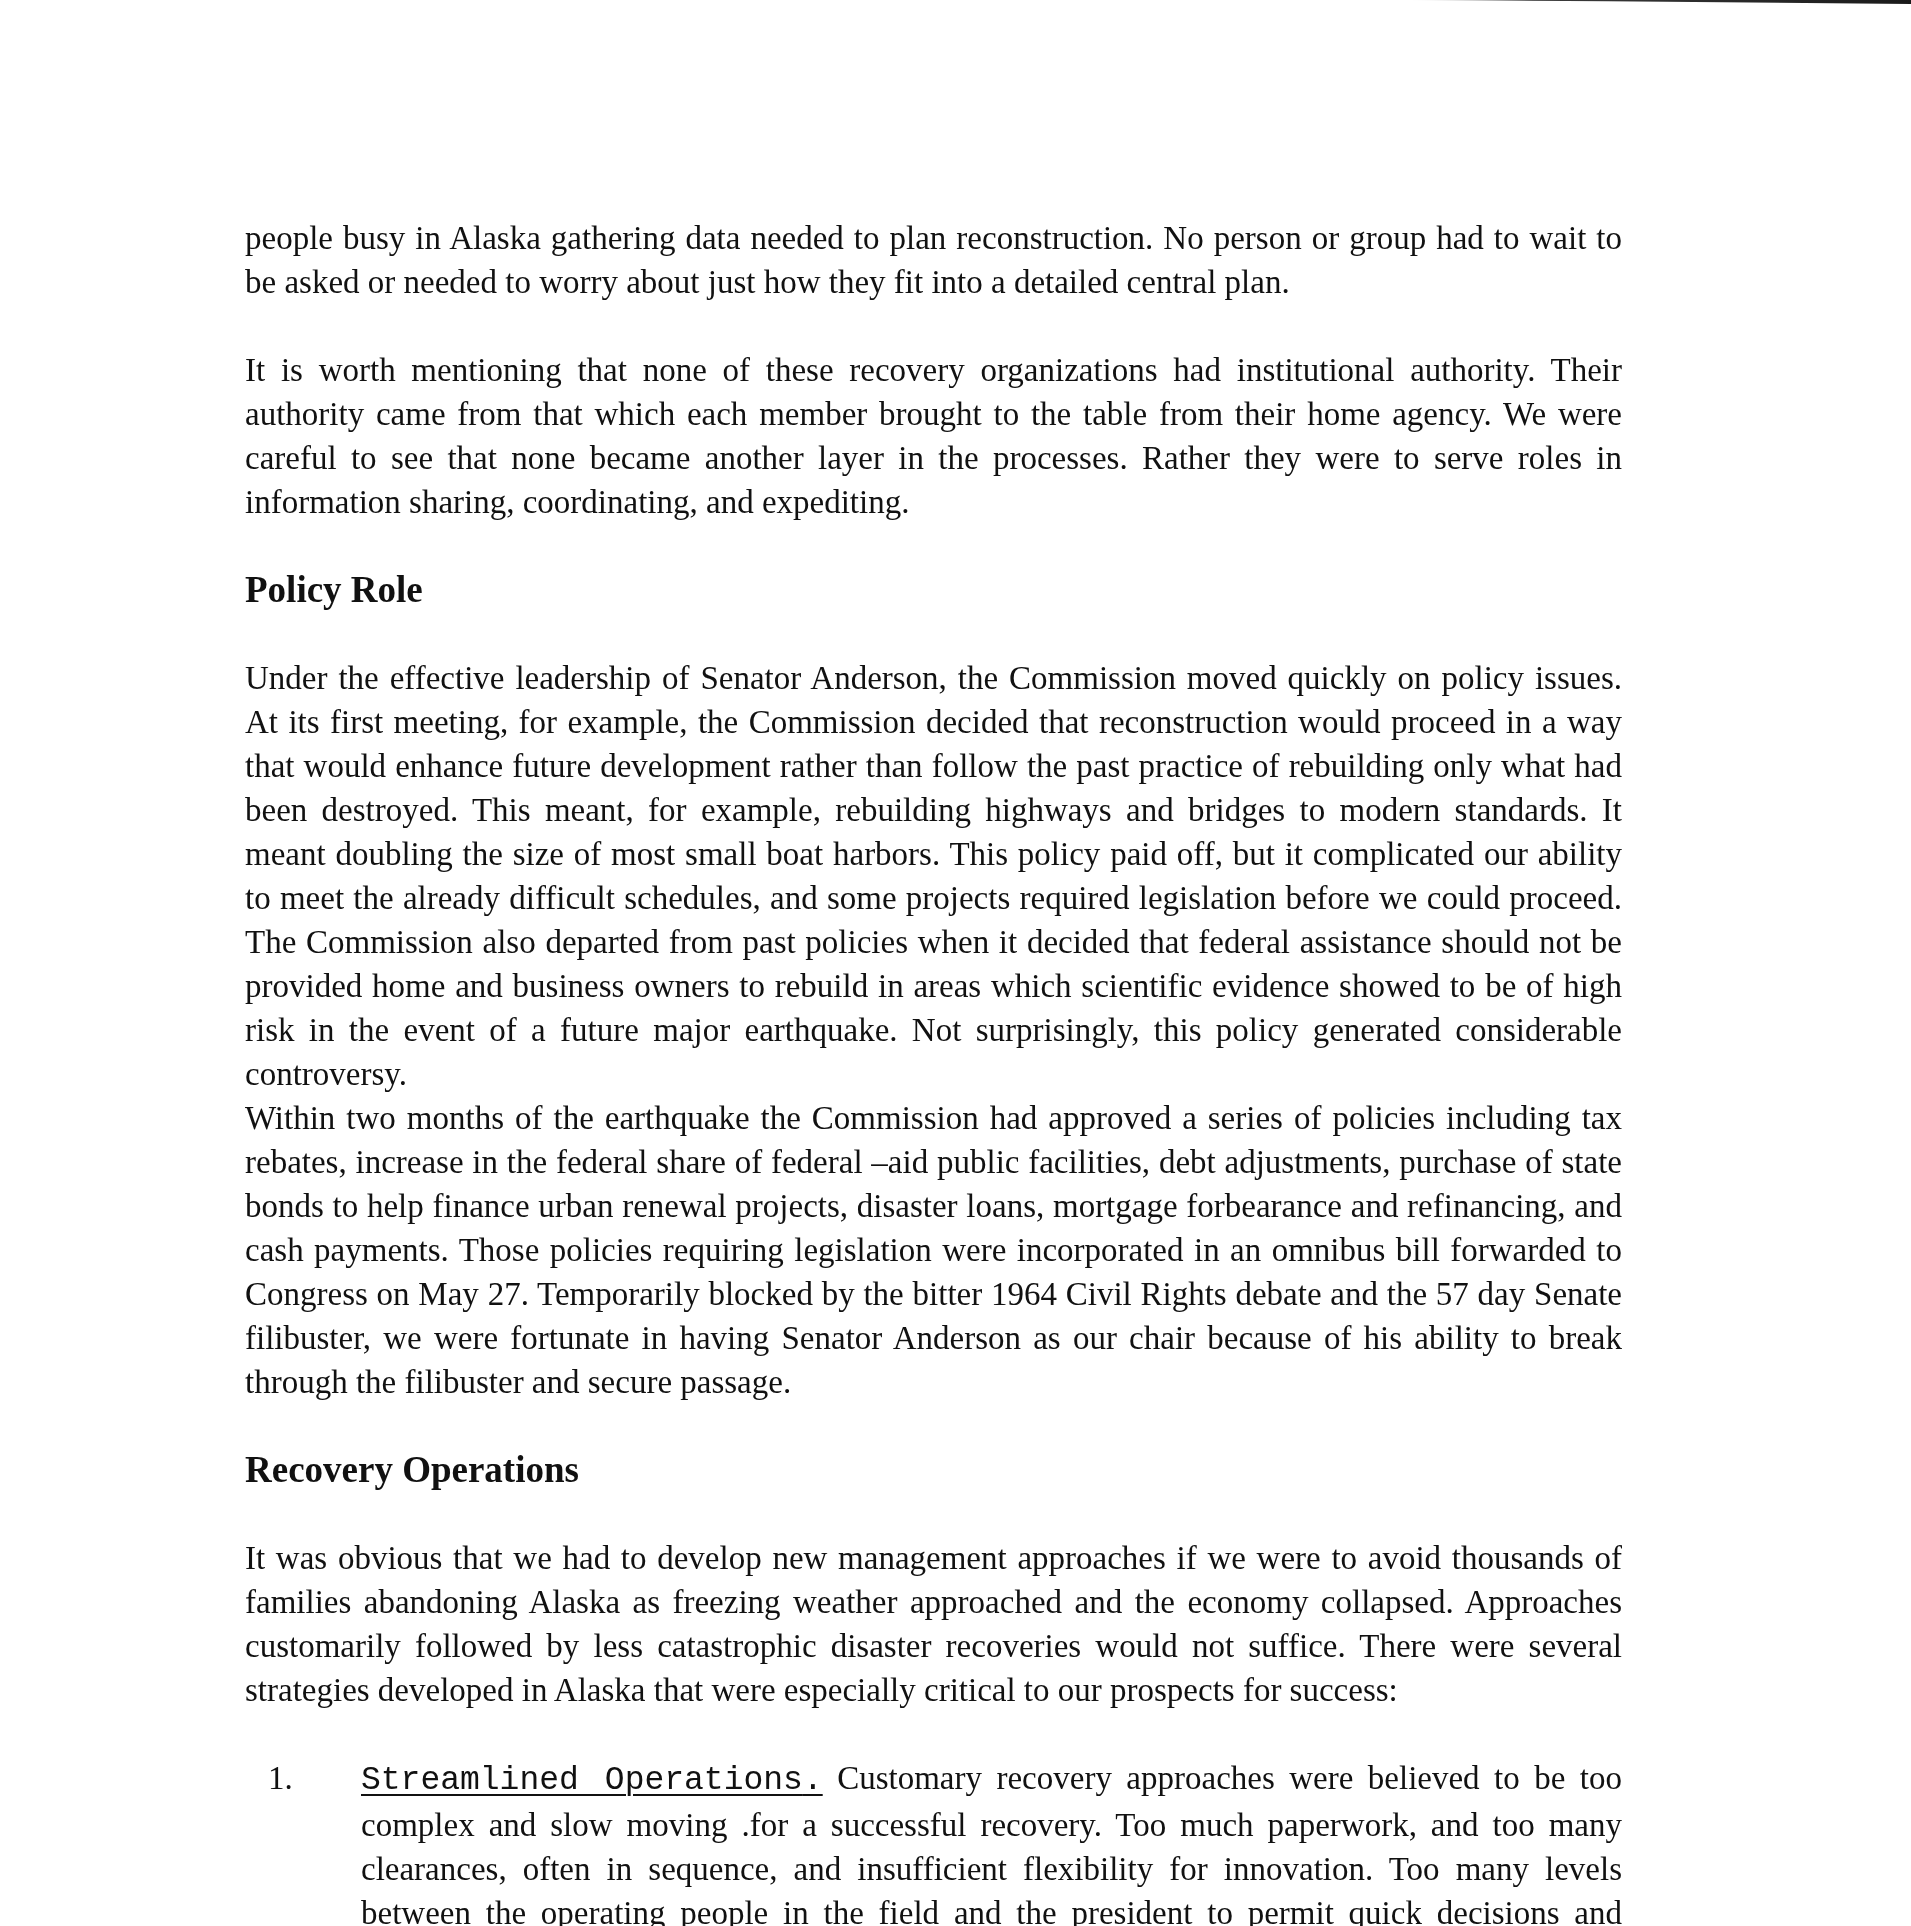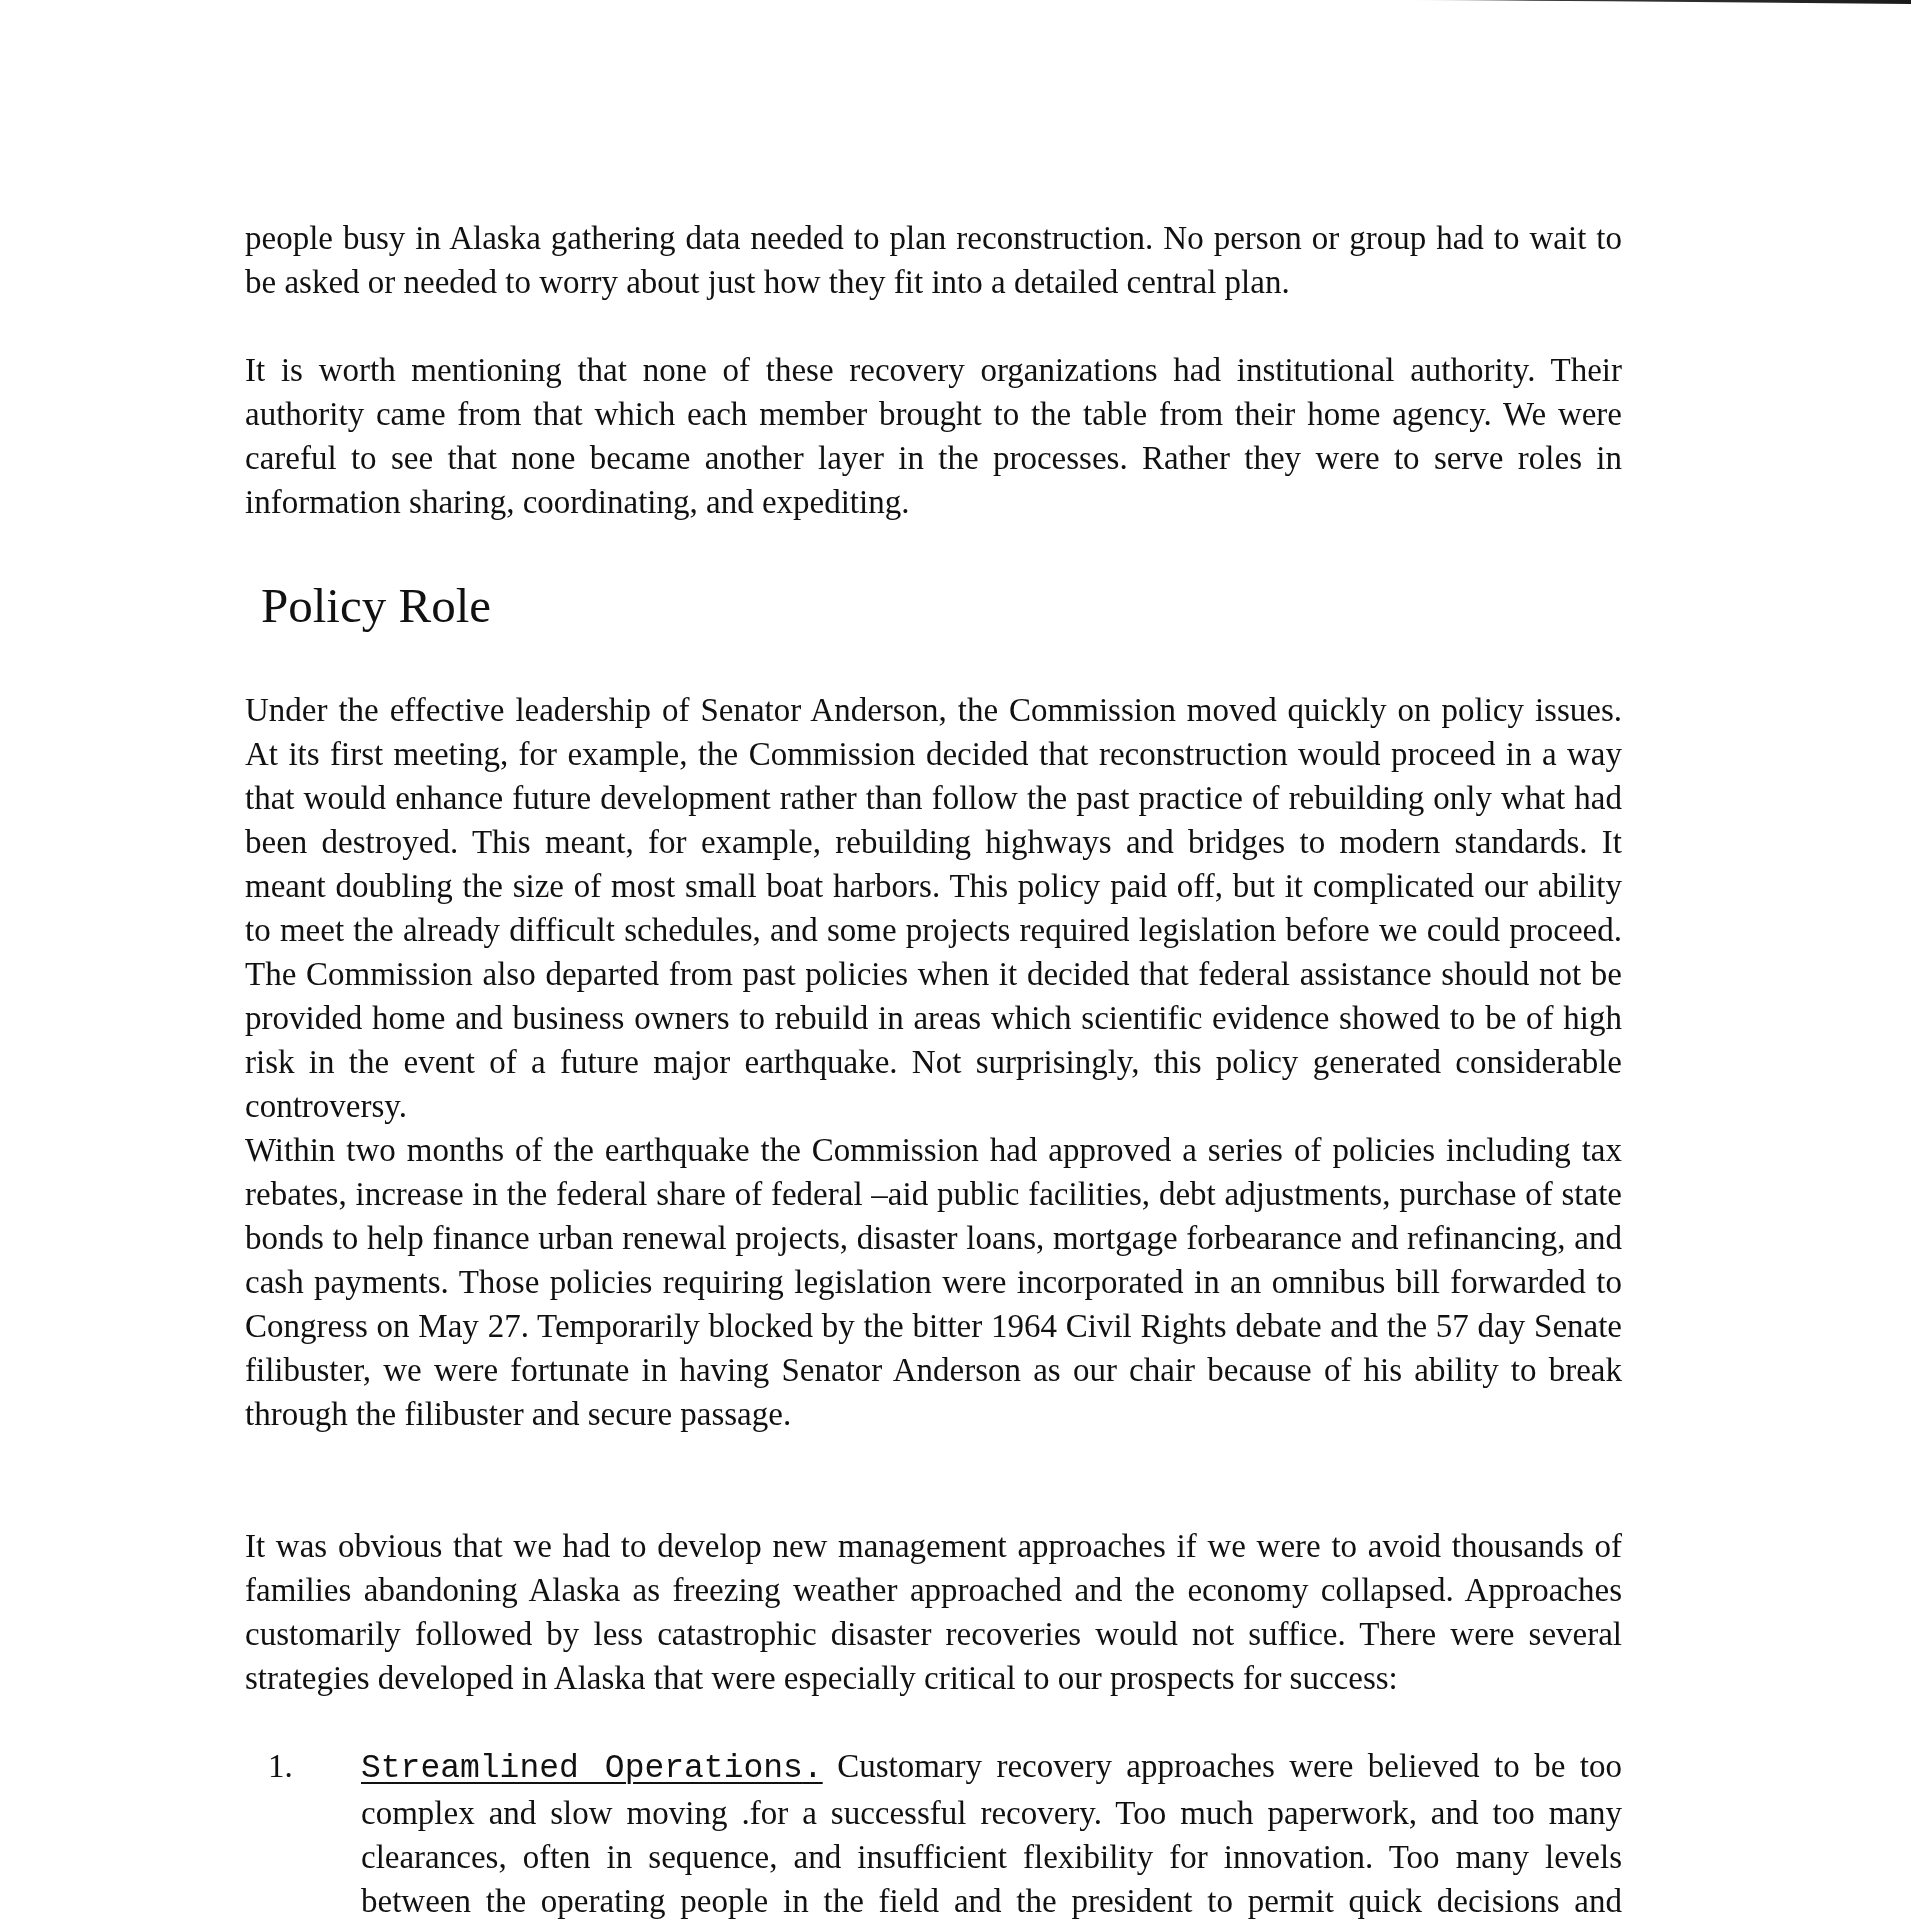--- a/index.html
+++ b/index.html
@@ -11,21 +11,21 @@
   }
   .page {
     position: absolute; left: 245px; top: 216px; width: 1377px;
     font-family: "Liberation Serif", "DejaVu Serif", serif;
     color: #111111;
     font-size: 33px; line-height: 44px;
   }
   p { margin: 0; text-align: justify; text-align-last: left; }
   .gap { height: 44px; }
   h2 {
-    margin: 16px; font-size: 49px; line-height: 44px; font-weight: normal;
+    margin: 0; font-size: 37px; line-height: 44px; font-weight: bold;
   }
   .h-gap-after { height: 44px; }
   ol { margin: 0; padding: 0; list-style: none; }
   ol li { position: relative; padding-left: 116px; text-align: justify; text-align-last: left; }
   ol li .num { position: absolute; left: 23px; top: 0; }
   .u { text-decoration: underline; text-underline-offset: 5.4px; text-decoration-thickness: 2.3px; font-family: Liberation Mono, monospace; }
 </style>
 </head>
 <body>
 
@@ -36,20 +36,21 @@
   <div class="gap"></div>
   <p>It is worth mentioning that none of these recovery organizations had institutional authority.  Their authority came from that which each member brought to the table from their home agency.  We were careful to see that none became another layer in the processes.  Rather they were to serve roles in information sharing, coordinating, and expediting.</p>
   <div class="gap"></div>
 
   <h2>Policy Role</h2>
   <div class="h-gap-after"></div>
   <p>Under the effective leadership of Senator Anderson, the Commission moved quickly on policy issues.  At its first meeting, for example, the Commission decided that reconstruction would proceed in a way that would enhance future development rather than follow the past practice of rebuilding only what had been destroyed.  This meant, for example, rebuilding highways and bridges to modern standards.  It meant doubling the size of most small boat harbors.  This policy paid off, but it complicated our ability to meet the already difficult schedules, and some projects required legislation before we could proceed.  The Commission also departed from past policies when it decided that federal assistance should not be provided home and business owners to rebuild in areas which scientific evidence showed to be of high risk in the event of a future major earthquake.  Not surprisingly, this policy generated considerable controversy.</p>
   <p>Within two months of the earthquake the Commission had approved a series of policies including tax rebates, increase in the federal share of federal –aid public facilities, debt adjustments, purchase of state bonds to help finance urban renewal projects, disaster loans, mortgage forbearance and refinancing, and cash payments. Those policies requiring legislation were incorporated in an omnibus bill forwarded to Congress on May 27.  Temporarily blocked by the bitter 1964 Civil Rights debate and the 57 day Senate filibuster, we were fortunate in having Senator Anderson as our chair because of his ability to break through the filibuster and secure passage.</p>
   <div class="gap"></div>
 
+  <h2>Recovery Operations</h2>
   <div class="h-gap-after"></div>
   <p>It was obvious that we had to develop new management approaches if we were to avoid thousands of families abandoning Alaska as freezing weather approached and the economy collapsed.  Approaches customarily followed by less catastrophic disaster recoveries would not suffice.  There were several strategies developed in Alaska that were especially critical to our prospects for success:</p>
   <div class="gap"></div>
 
   <ol>
     <li>
       <span class="num">1.</span><span class="u">Streamlined Operations</span><span class="u">.</span><span>  Customary recovery approaches were believed to be too complex and slow moving .for a successful recovery.  Too much paperwork, and too many clearances, often in sequence, and insufficient flexibility for innovation. Too many levels between the operating people in the field and the president to permit quick decisions and expedited actions.</span>
     </li>
   </ol>
 </div>

